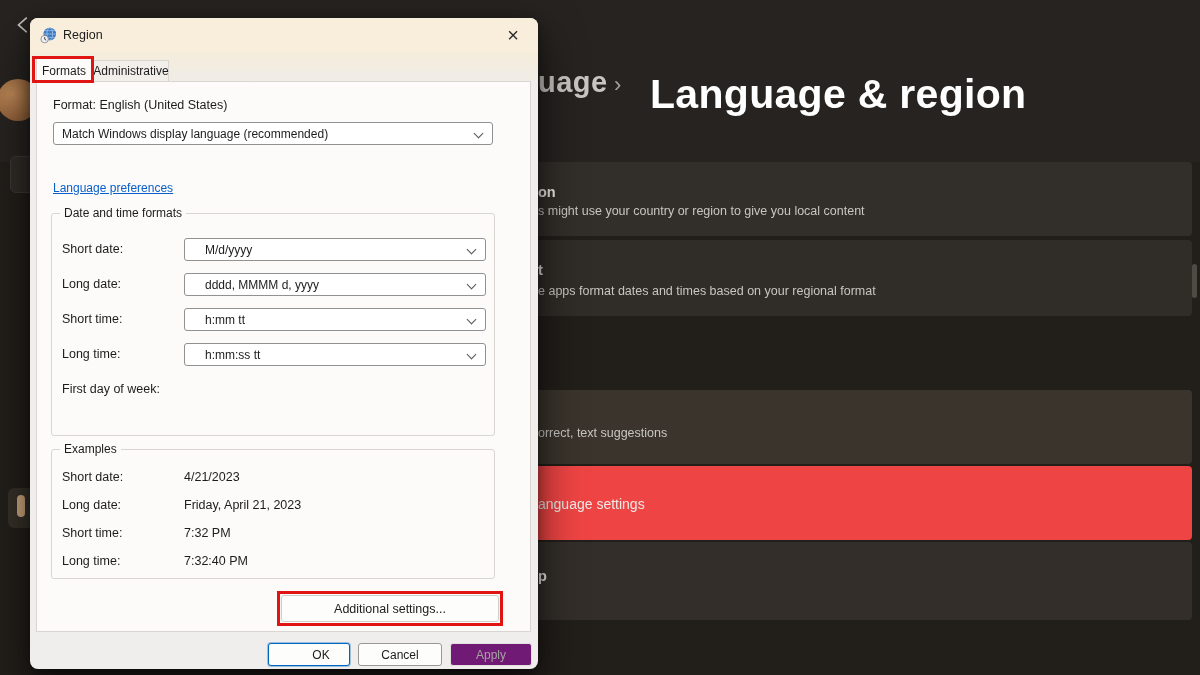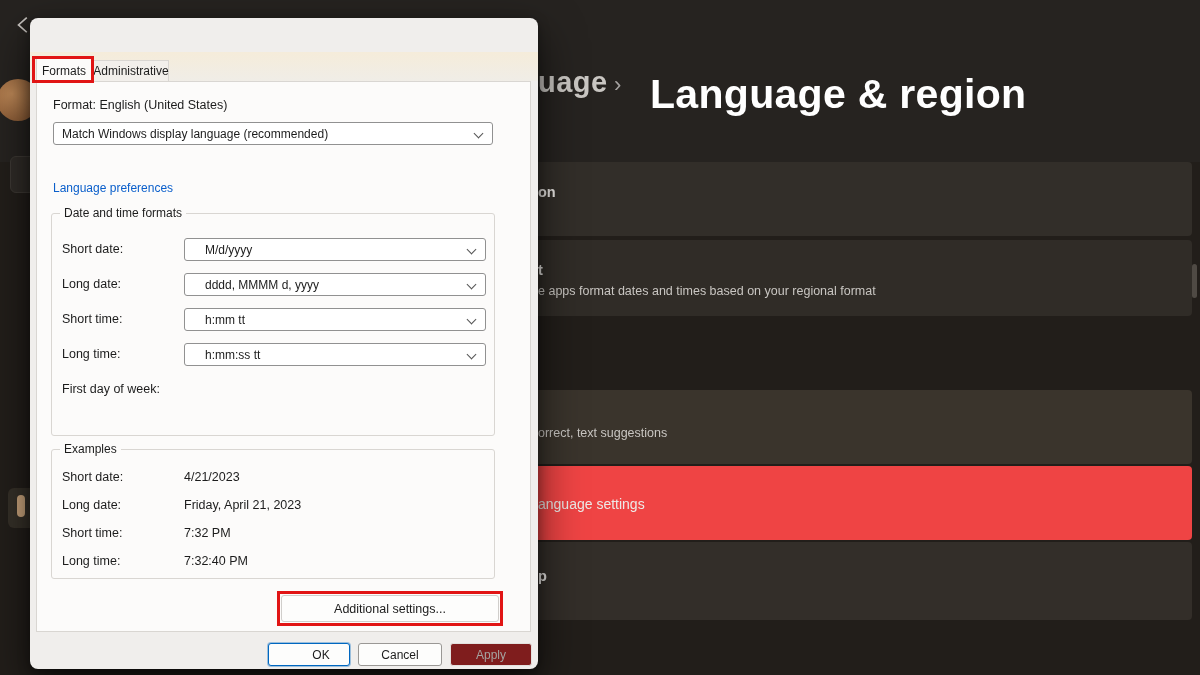--- a/index.html
+++ b/index.html
@@ -59,54 +59,55 @@
 
   .tabpage{position:absolute;left:6px;top:63px;width:495px;height:551px;background:var(--tabpage);
            border:1px solid var(--grp-border);}
 
   .fmt-label{position:absolute;left:16px;top:16px;font-size:12.5px;color:var(--ink);}
   .combo{position:absolute;background:#fff;border:1px solid var(--ctl-border);border-radius:3px;
          font-size:12px;color:var(--ink);display:flex;align-items:center;padding-left:8px;}
   .combo .chev{position:absolute;right:10px;top:7px;width:7px;height:7px;border-right:1.4px solid #555;
                border-bottom:1.4px solid #555;transform:rotate(45deg);}
   .combo.main{left:16px;top:40px;width:440px;height:23px;}
-  .link{position:absolute;left:16px;top:99px;font-size:12px;color:var(--link);}
+  .link{position:absolute;left:16px;top:99px;font-size:12px;color:var(--link);text-decoration:underline;}
 
   .grp{position:absolute;border:1px solid var(--grp-border);border-radius:3px;}
   .grp .legend{position:absolute;left:8px;top:-8px;background:var(--tabpage);padding:0 4px;
                font-size:12px;color:var(--ink);}
   .grp.dt{left:14px;top:131px;width:444px;height:223px;}
   .grp.ex{left:14px;top:367px;width:444px;height:130px;}
   .frow-label{position:absolute;left:10px;font-size:12.5px;color:var(--ink);}
   .grp .combo{left:132px;width:302px;height:23px;padding-left:20px;}
   .ex-label{position:absolute;left:10px;font-size:12.5px;color:var(--ink);}
   .ex-value{position:absolute;left:132px;font-size:12.5px;color:var(--ink);}
 
   .addl-btn{position:absolute;left:244px;top:513px;width:218px;height:27px;background:#fdfdfc;
             border:1px solid #d0cecb;border-radius:3px;font-size:12.5px;color:var(--ink);
             display:flex;align-items:center;justify-content:center;}
   .anno-addl{position:absolute;left:240px;top:509px;width:226px;height:35px;border:3px solid var(--red);pointer-events:none;}
 
   .footer-btn{position:absolute;top:625px;height:23px;border-radius:3px;font-size:12px;
               display:flex;align-items:center;justify-content:center;color:var(--ink);background:#fdfdfc;}
   .btn-ok{left:238px;width:82px;border:1px solid var(--ok-blue);box-shadow:0 0 0 1px rgba(0,103,192,.35);padding-left:24px;}
   .btn-cancel{left:328px;width:84px;border:1px solid #9a9895;}
-  .btn-apply{left:420px;width:82px;border:1px solid #e3e1de;background:#7f1d1d;color:#a5a3a0;}
+  .btn-apply{left:420px;width:82px;border:1px solid #e3e1de;background:#701a75;color:#a5a3a0;}
 </style>
 </head>
 <body>
 
 <div class="hero"></div>
 
 <div class="bc-frag">uage</div>
 <div class="bc-sep">›</div>
 <h1 class="page-title">Language &amp; region</h1>
 
 <div class="srow r1">
   <div class="rt" style="top:22px">on</div>
+  <div class="rd" style="top:42px">s might use your country or region to give you local content</div>
 </div>
 <div class="srow r2">
   <div class="rt" style="top:22px">t</div>
   <div class="rd" style="top:44px">e apps format dates and times based on your regional format</div>
 </div>
 <div class="srow r3">
   <div class="rd" style="top:36px">orrect, text suggestions</div>
 </div>
 <div class="srow r4">
   <div class="rt" style="top:30px;font-weight:400;font-size:14px">anguage settings</div>
@@ -122,20 +123,31 @@
     <polyline points="15,5 6,13 15,21" fill="none" stroke="currentColor" stroke-width="1.8"></polyline>
   </svg>
 </div>
 <div class="avatar"></div>
 <div class="nav-search"></div>
 <div class="nav-selected"></div>
 <div class="nav-pill"></div>
 
 <div class="dialog">
 
+  <div class="titlebar">
+    <svg class="app-icon" viewBox="0 0 16 16">
+      <circle cx="9.2" cy="6.6" r="5.9" fill="#3f7ac0"></circle>
+      <ellipse cx="9.2" cy="6.6" rx="2.7" ry="5.9" fill="none" stroke="#9cc2e8" stroke-width="0.8"></ellipse>
+      <path d="M3.3 6.6h11.8 M4.1 3.4h10.2 M4.1 9.8h10.2" stroke="#9cc2e8" stroke-width="0.7" fill="none"></path>
+      <circle cx="4.4" cy="11.4" r="3.5" fill="#eef1f6" stroke="#77787a" stroke-width="0.7"></circle>
+      <path d="M4.4 9.6v1.9l1.4 0.9" stroke="#333" stroke-width="0.9" fill="none"></path>
+    </svg>
+    <span class="ttl">Region</span>
+    <div class="close-btn">×</div>
+  </div>
 
   <div class="tabstrip"></div>
   <div class="tab sel">Formats</div>
   <div class="tab unsel">Administrative</div>
   <div class="anno-tab"></div>
 
   <div class="tabpage">
 
     <div class="fmt-label">Format: English (United States)</div>
 

